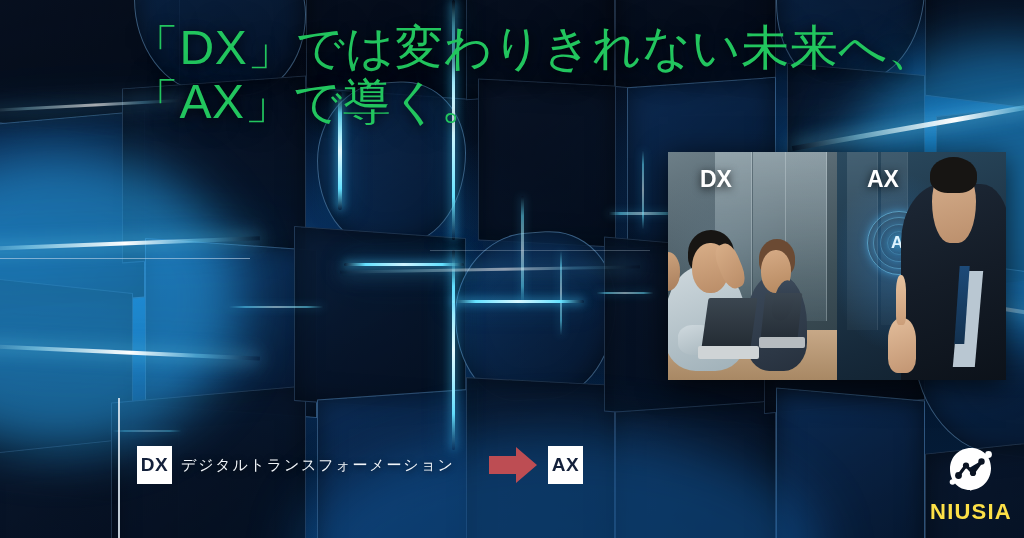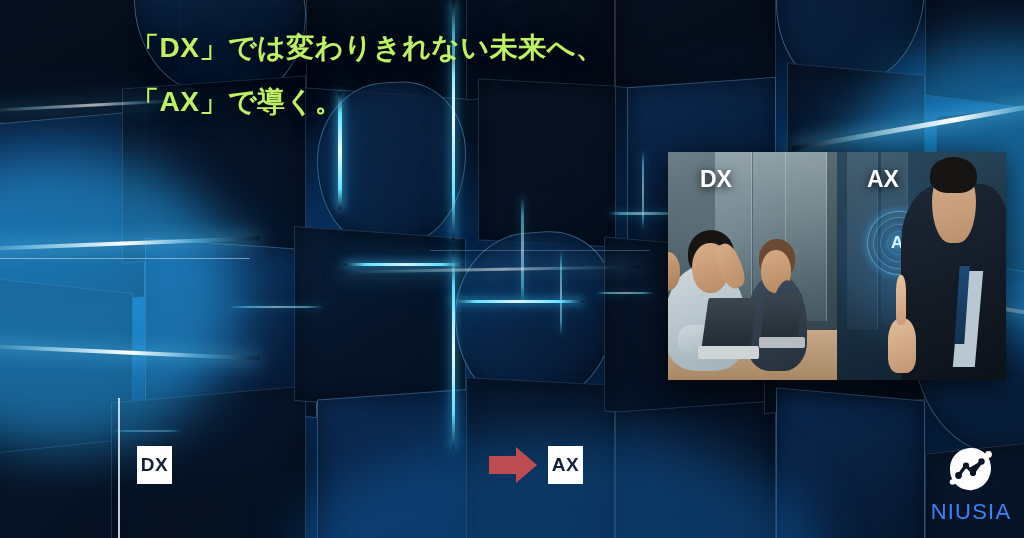--- a/index.html
+++ b/index.html
@@ -71,23 +71,23 @@
   }
   .thinline{
     position:absolute;
     background:rgba(205,222,238,.55);
     height:1px;
   }
 
   
   .headline{
     position:absolute; left:131px; top:21px;
-    color:#bef264;
-    font-weight:700;
-    font-size:28px;
+    color:#22c55e;
+    font-weight:400;
+    font-size:48px;
     line-height:54px;
     letter-spacing:.5px;
     text-shadow:0 2px 12px rgba(0,0,0,.85), 0 0 30px rgba(0,10,30,.6);
     white-space:pre-line;
   }
 
   
   .band{
     position:absolute; left:80px; top:172px;
     width:560px; height:128px;
@@ -200,21 +200,21 @@
     position:absolute; left:487px; top:445px;
     width:52px; height:40px;
   }
 
   
   .logo{ position:absolute; left:930px; top:447px; width:82px; height:80px; }
   .logo-mark{ position:absolute; left:17px; top:0; width:48px; height:46px; }
   .logo-word{
     position:absolute; left:0; right:0; bottom:2px;
     text-align:center;
-    color:#3b82f6; font-size:22px; font-weight:400; letter-spacing:1.2px;
+    color:#fde047; font-size:22px; font-weight:700; letter-spacing:1.2px;
   }
 </style>
 </head>
 <body>
 
 <div id="banner">
 
   <div class="bg-layer bg-base"></div>
 
   <div class="cubes">
@@ -337,20 +337,21 @@
       <div class="finger" style="left:35%; bottom:24%; width:6%; height:22%;"></div>
     </div>
 
     <div class="photo-tag tag-dx">DX</div>
     <div class="photo-tag tag-ax">AX</div>
   </div>
 
   <div class="divider-v"></div>
 
   <div class="chip chip-dx">DX</div>
+  <div class="chip-text txt-dx">デジタルトランスフォーメーション</div>
 
   <div class="arrow">
     <svg viewBox="0 0 52 40" width="52" height="40">
       <path d="M 2 11 L 29 11 L 29 2 L 50 20 L 29 38 L 29 29 L 2 29 Z" fill="#bd4d53"></path>
     </svg>
   </div>
 
   <div class="chip chip-ax">AX</div>
 
   <div class="logo">

